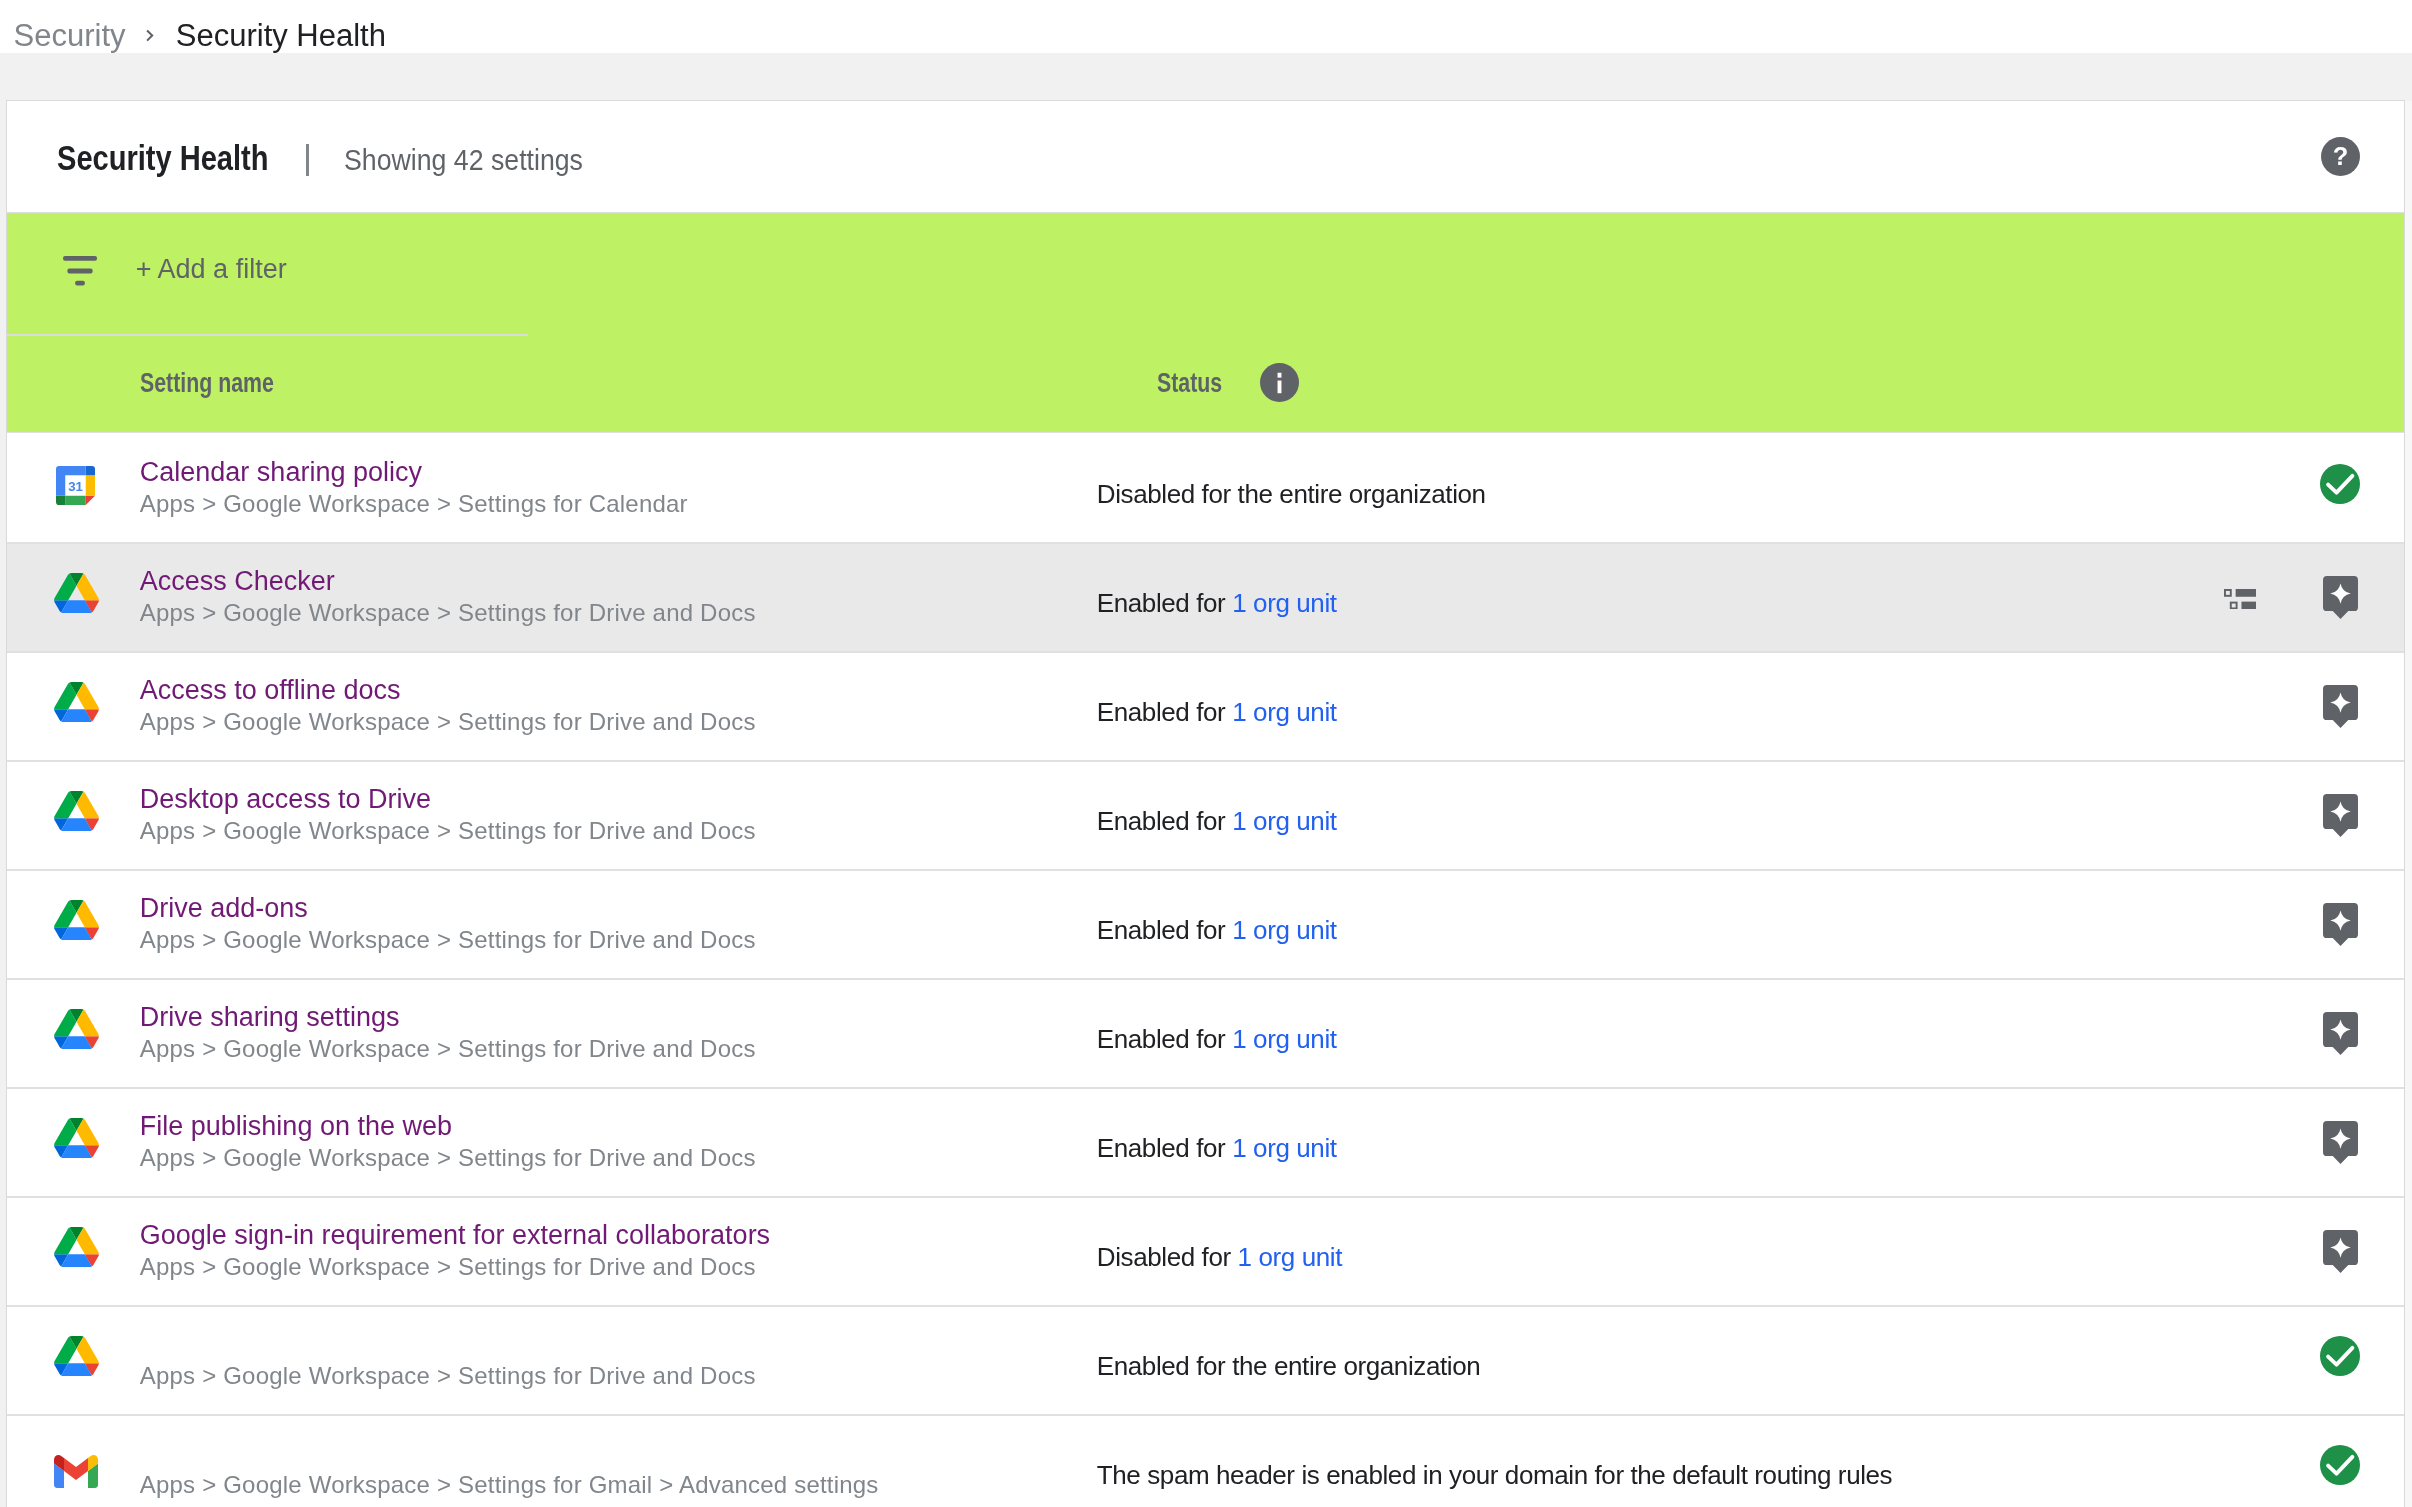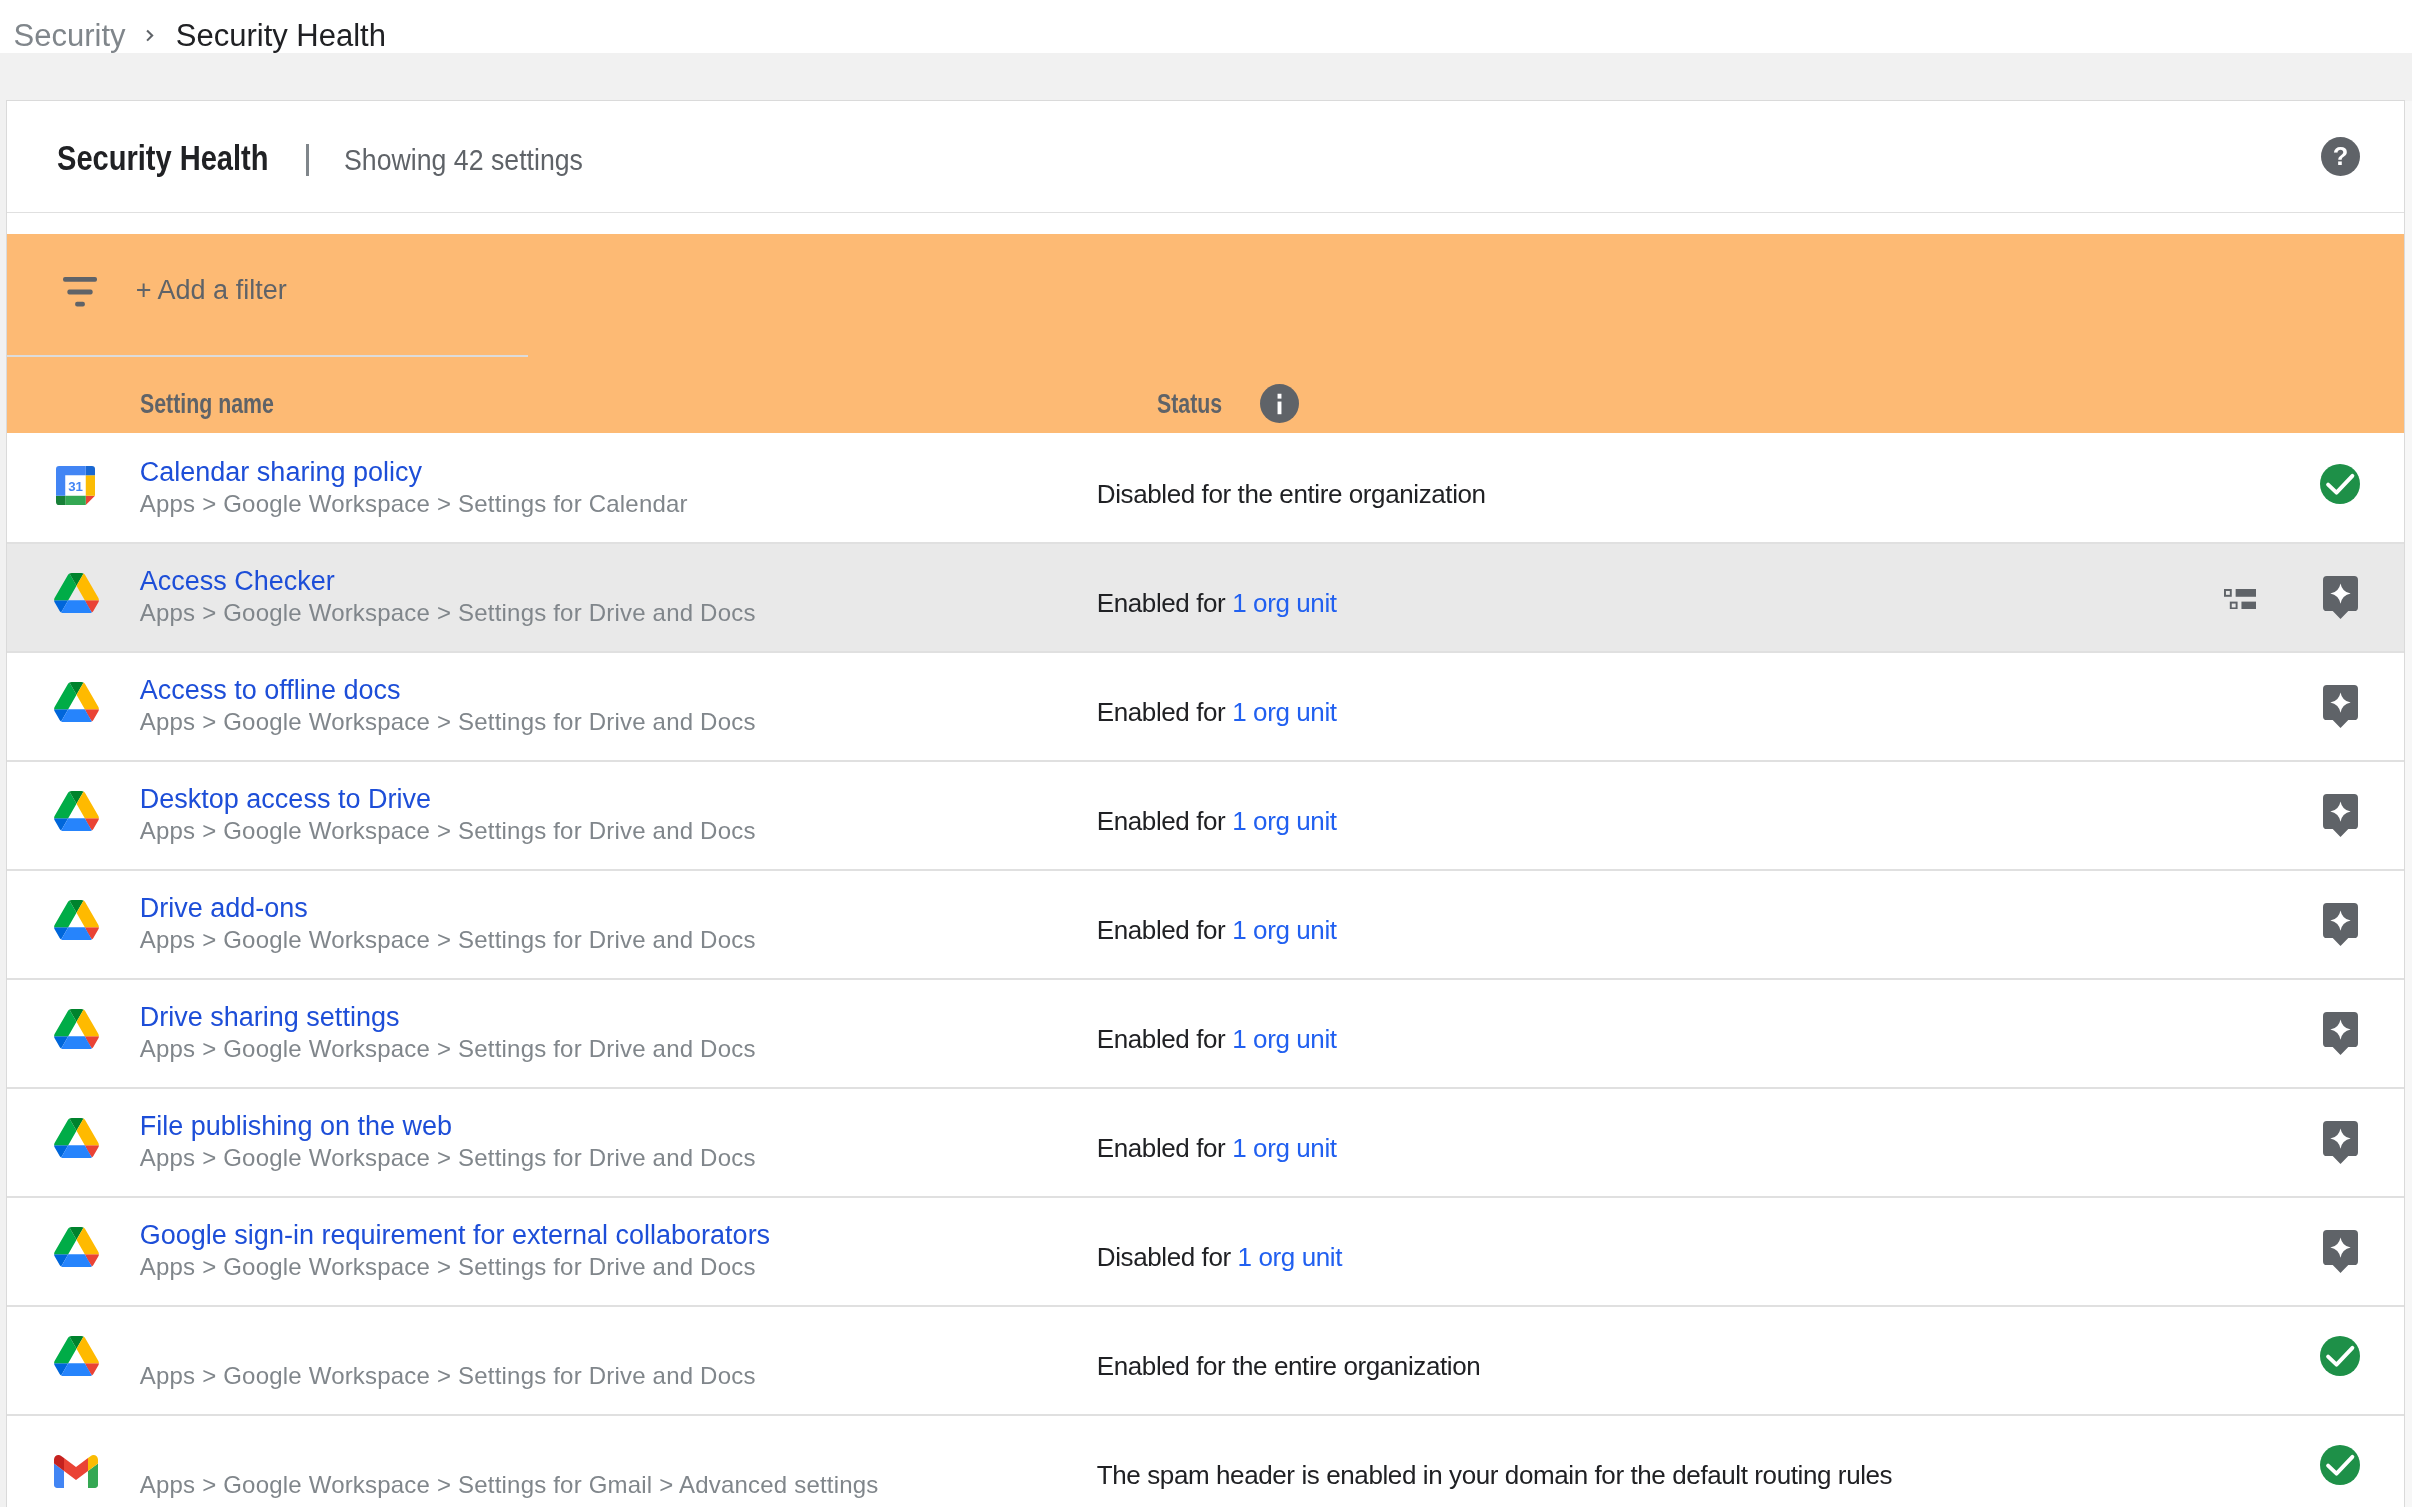--- a/index.html
+++ b/index.html
@@ -6,34 +6,34 @@
 .graybg { position:absolute; left:0; top:53px; width:2412px; height:1455px; background:#f1f1f1; }
 .crumb { position:absolute; left:13.6px; top:16px; height:39px; line-height:39px; font-size:31px; color:#80868b; white-space:nowrap; }
 .crumb .sep { display:inline-block; vertical-align:middle; margin:0 12.6px 3.9px 12.6px; }
 .crumb .cur { color:#202124; }
 .card { position:absolute; left:6.8px; top:101px; width:2397px; height:1407px; background:#fff; box-shadow:0 0 0 1px #dadada; overflow:hidden; }
 .chead { position:absolute; left:0; top:0; width:2397px; height:112px; background:#fff; border-bottom:1.9px solid #e0e0e0; }
 .ctitle { position:absolute; left:50px; top:35px; font-size:35px; font-weight:bold; color:#202124; line-height:43px; transform:scaleX(.83); transform-origin:left; }
 .cbar { position:absolute; left:299px; top:43px; width:2.9px; height:32px; background:#80868b; }
 .cshow { position:absolute; left:337px; top:39px; font-size:30px; color:#5f6368; line-height:39px; transform:scaleX(.89); transform-origin:left; }
 .help { position:absolute; left:2314px; top:36px; }
-.filter { position:absolute; left:0; top:112px; width:2397px; height:220px; background:#fdba74; border-bottom:1.9px solid #e0e0e0;margin-top:21px; }
+.filter { position:absolute; left:0; top:112px; width:2397px; height:220px; background:#bef264; border-bottom:1.9px solid #e0e0e0; }
 .fline { position:absolute; left:0; top:121px; width:521px; height:1.9px; background:#dcdcdc; }
 .ficon { position:absolute; left:56px; top:41px; }
 .ftext { position:absolute; left:129px; top:37px; font-size:27px; color:#5f6368; line-height:39px; }
 .thname { position:absolute; left:133px; top:151px; font-size:27px; font-weight:bold; color:#5f6368; line-height:39px; transform:scaleX(.79); transform-origin:left; }
 .thstatus { position:absolute; left:1150px; top:151px; font-size:27px; font-weight:bold; color:#5f6368; line-height:39px; transform:scaleX(.79); transform-origin:left; }
 .thinfo { position:absolute; left:1253px; top:150px; }
 .tbody { position:absolute; left:0; top:332px; width:2397px; }
 .row { position:relative; width:2397px; height:109px; background:#fff; }
 .row::before { content:""; position:absolute; left:0; top:0; width:2397px; height:1.9px; background:#e0e0e0; }
 .row.first::before { display:none; }
 .row.hi { background:#e9e9e9; }
 .appicon,.ricon { position:absolute; }
-.title { position:absolute; left:133px; top:20.4px; font-size:27px; color:#1d4ed8; line-height:39px; white-space:nowrap; }
+.title { position:absolute; left:133px; top:20.4px; font-size:27px; color:#701a75; line-height:39px; white-space:nowrap; }
 .sub { position:absolute; left:133px; top:51px; font-size:24px; letter-spacing:0.2px; color:#80868b; line-height:39px; white-space:nowrap; }
 .status { position:absolute; left:1090px; top:42px; font-size:26px; letter-spacing:-0.4px; line-height:39px; white-space:nowrap; }
 .status .st { color:#202124; }
 .status .lk { color:#2160f0; }
 </style></head><body>
 <div class="graybg"></div>
 <div style="position:absolute;left:2404px;top:101px;width:8.7px;height:1407px;background:#f7f7f7"></div>
 <div class="crumb">Security<svg class="sep" width="25" height="25" viewBox="0 0 24 24">
       <path fill="#5f6368" d="M9.4 6.4 8 7.8 12.2 12 8 16.2l1.4 1.4L15 12z"></path>
     </svg><span class="cur">Security Health</span></div>

